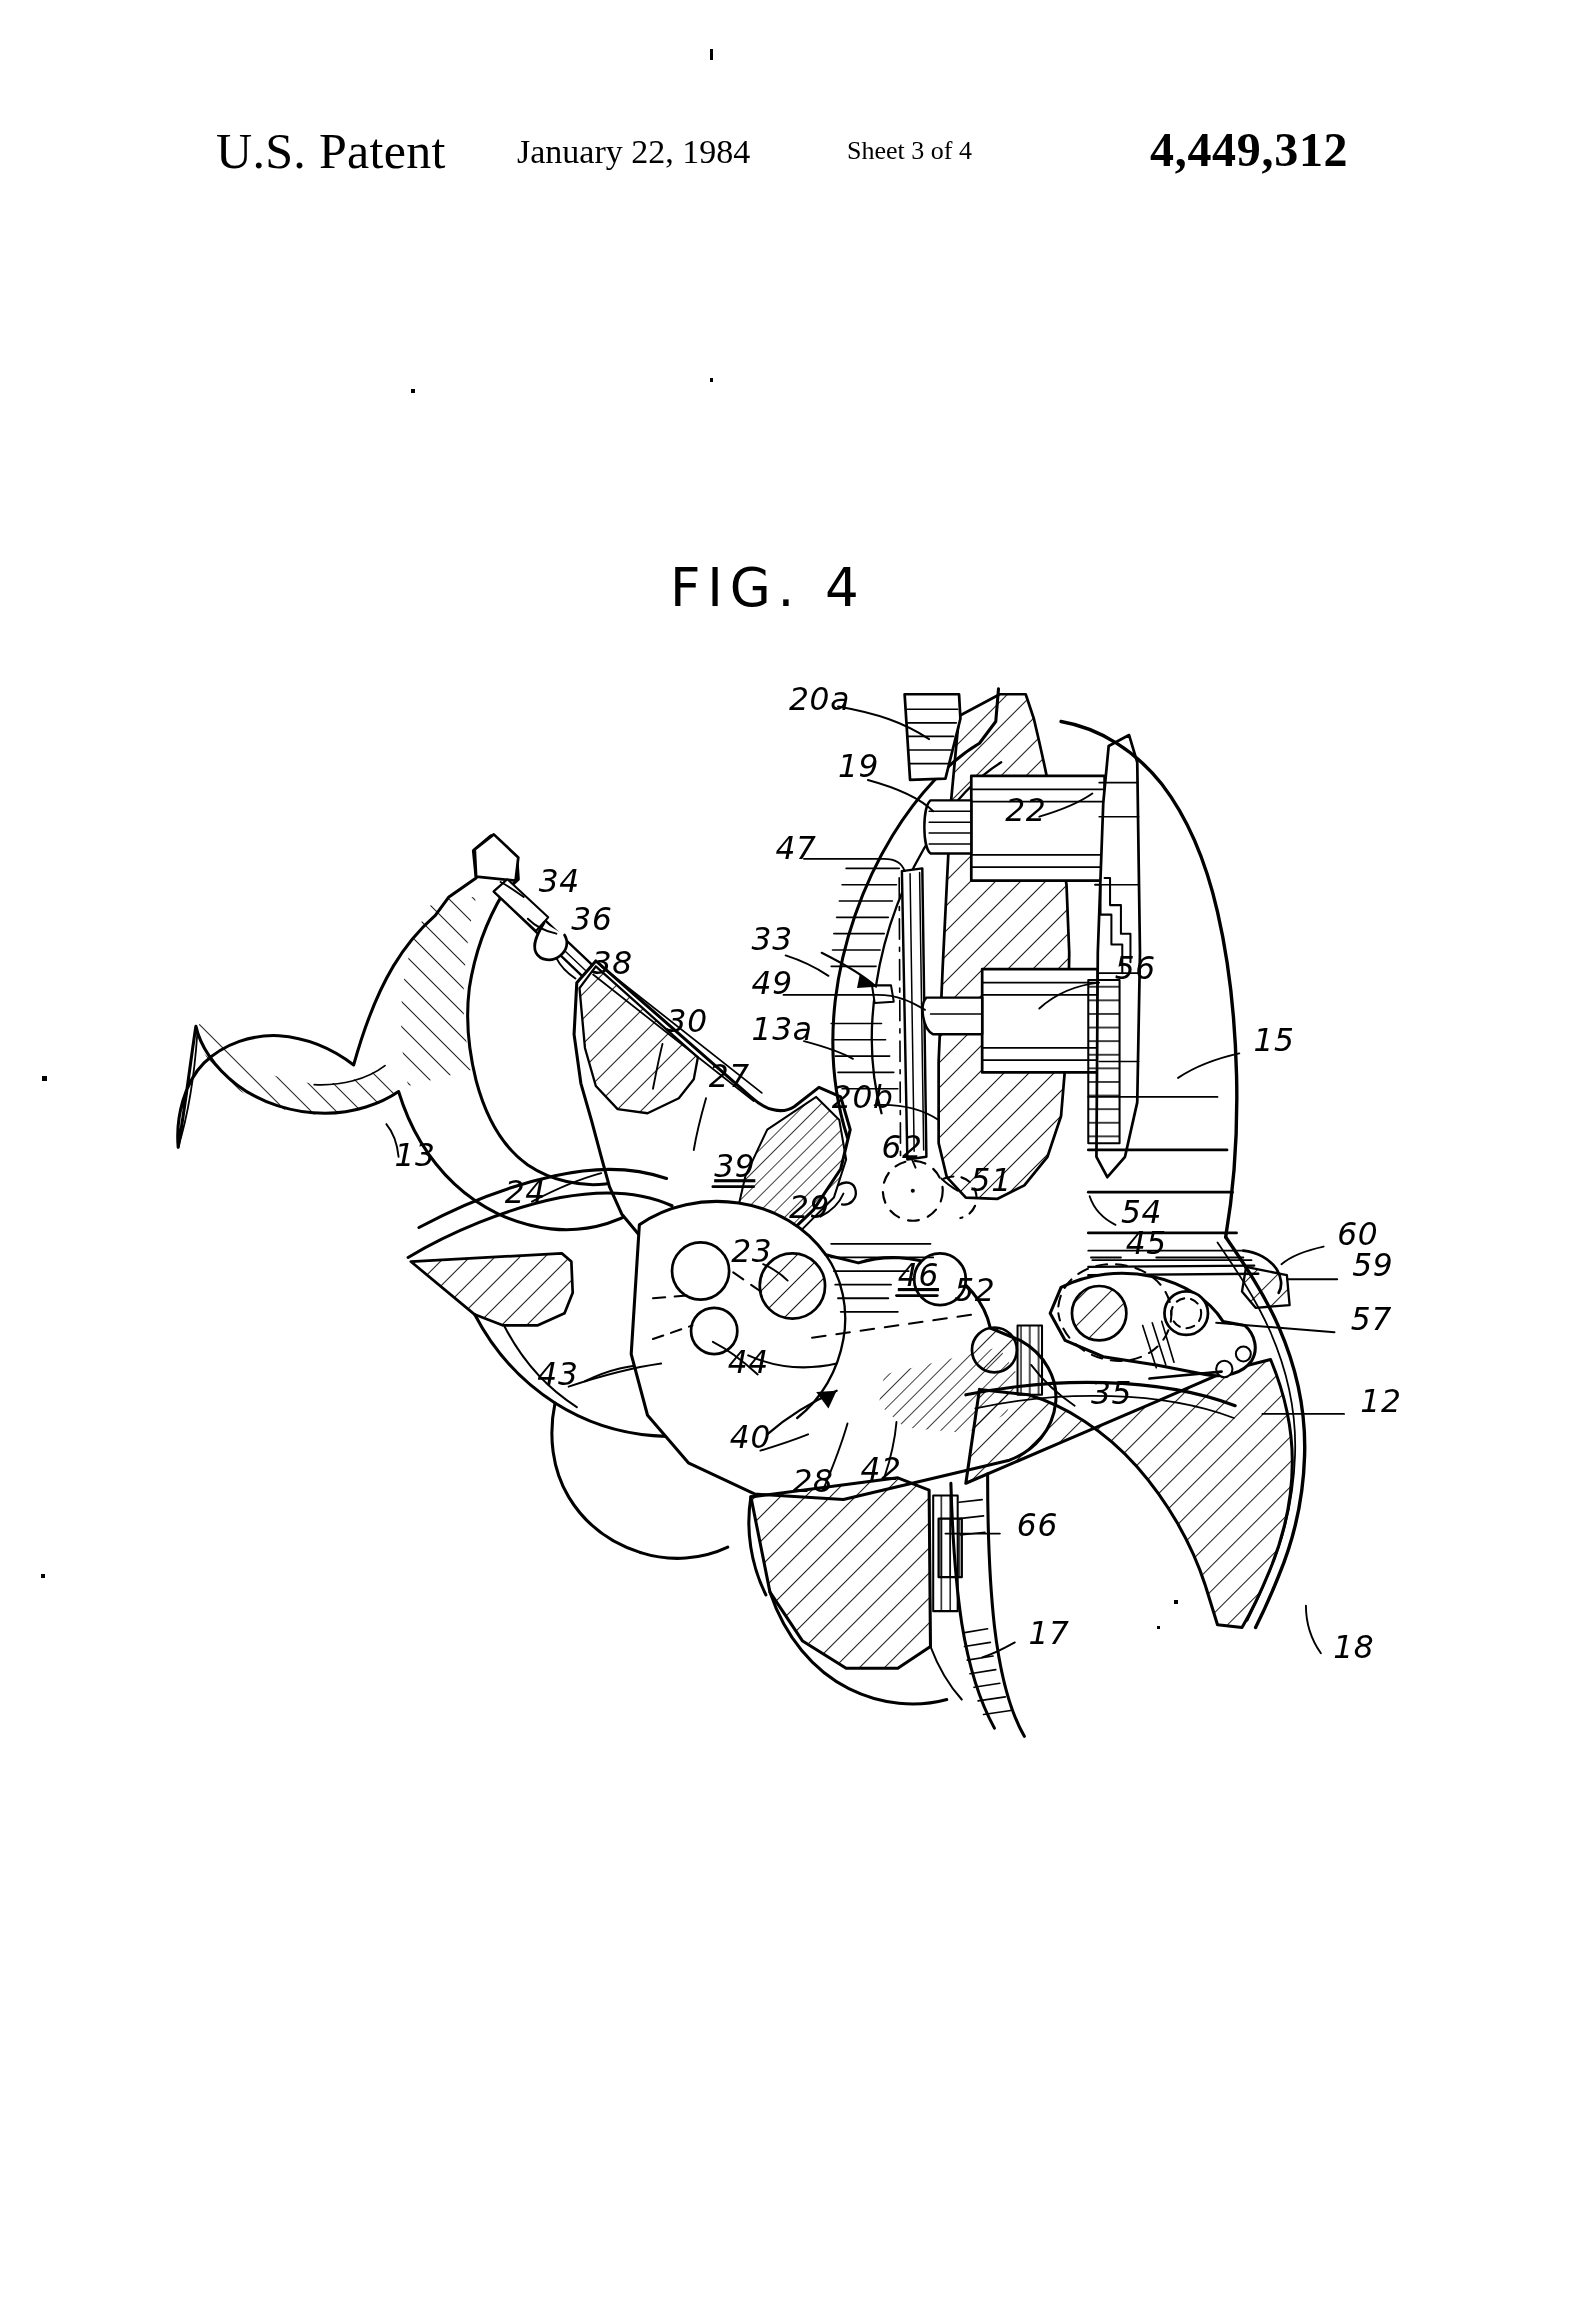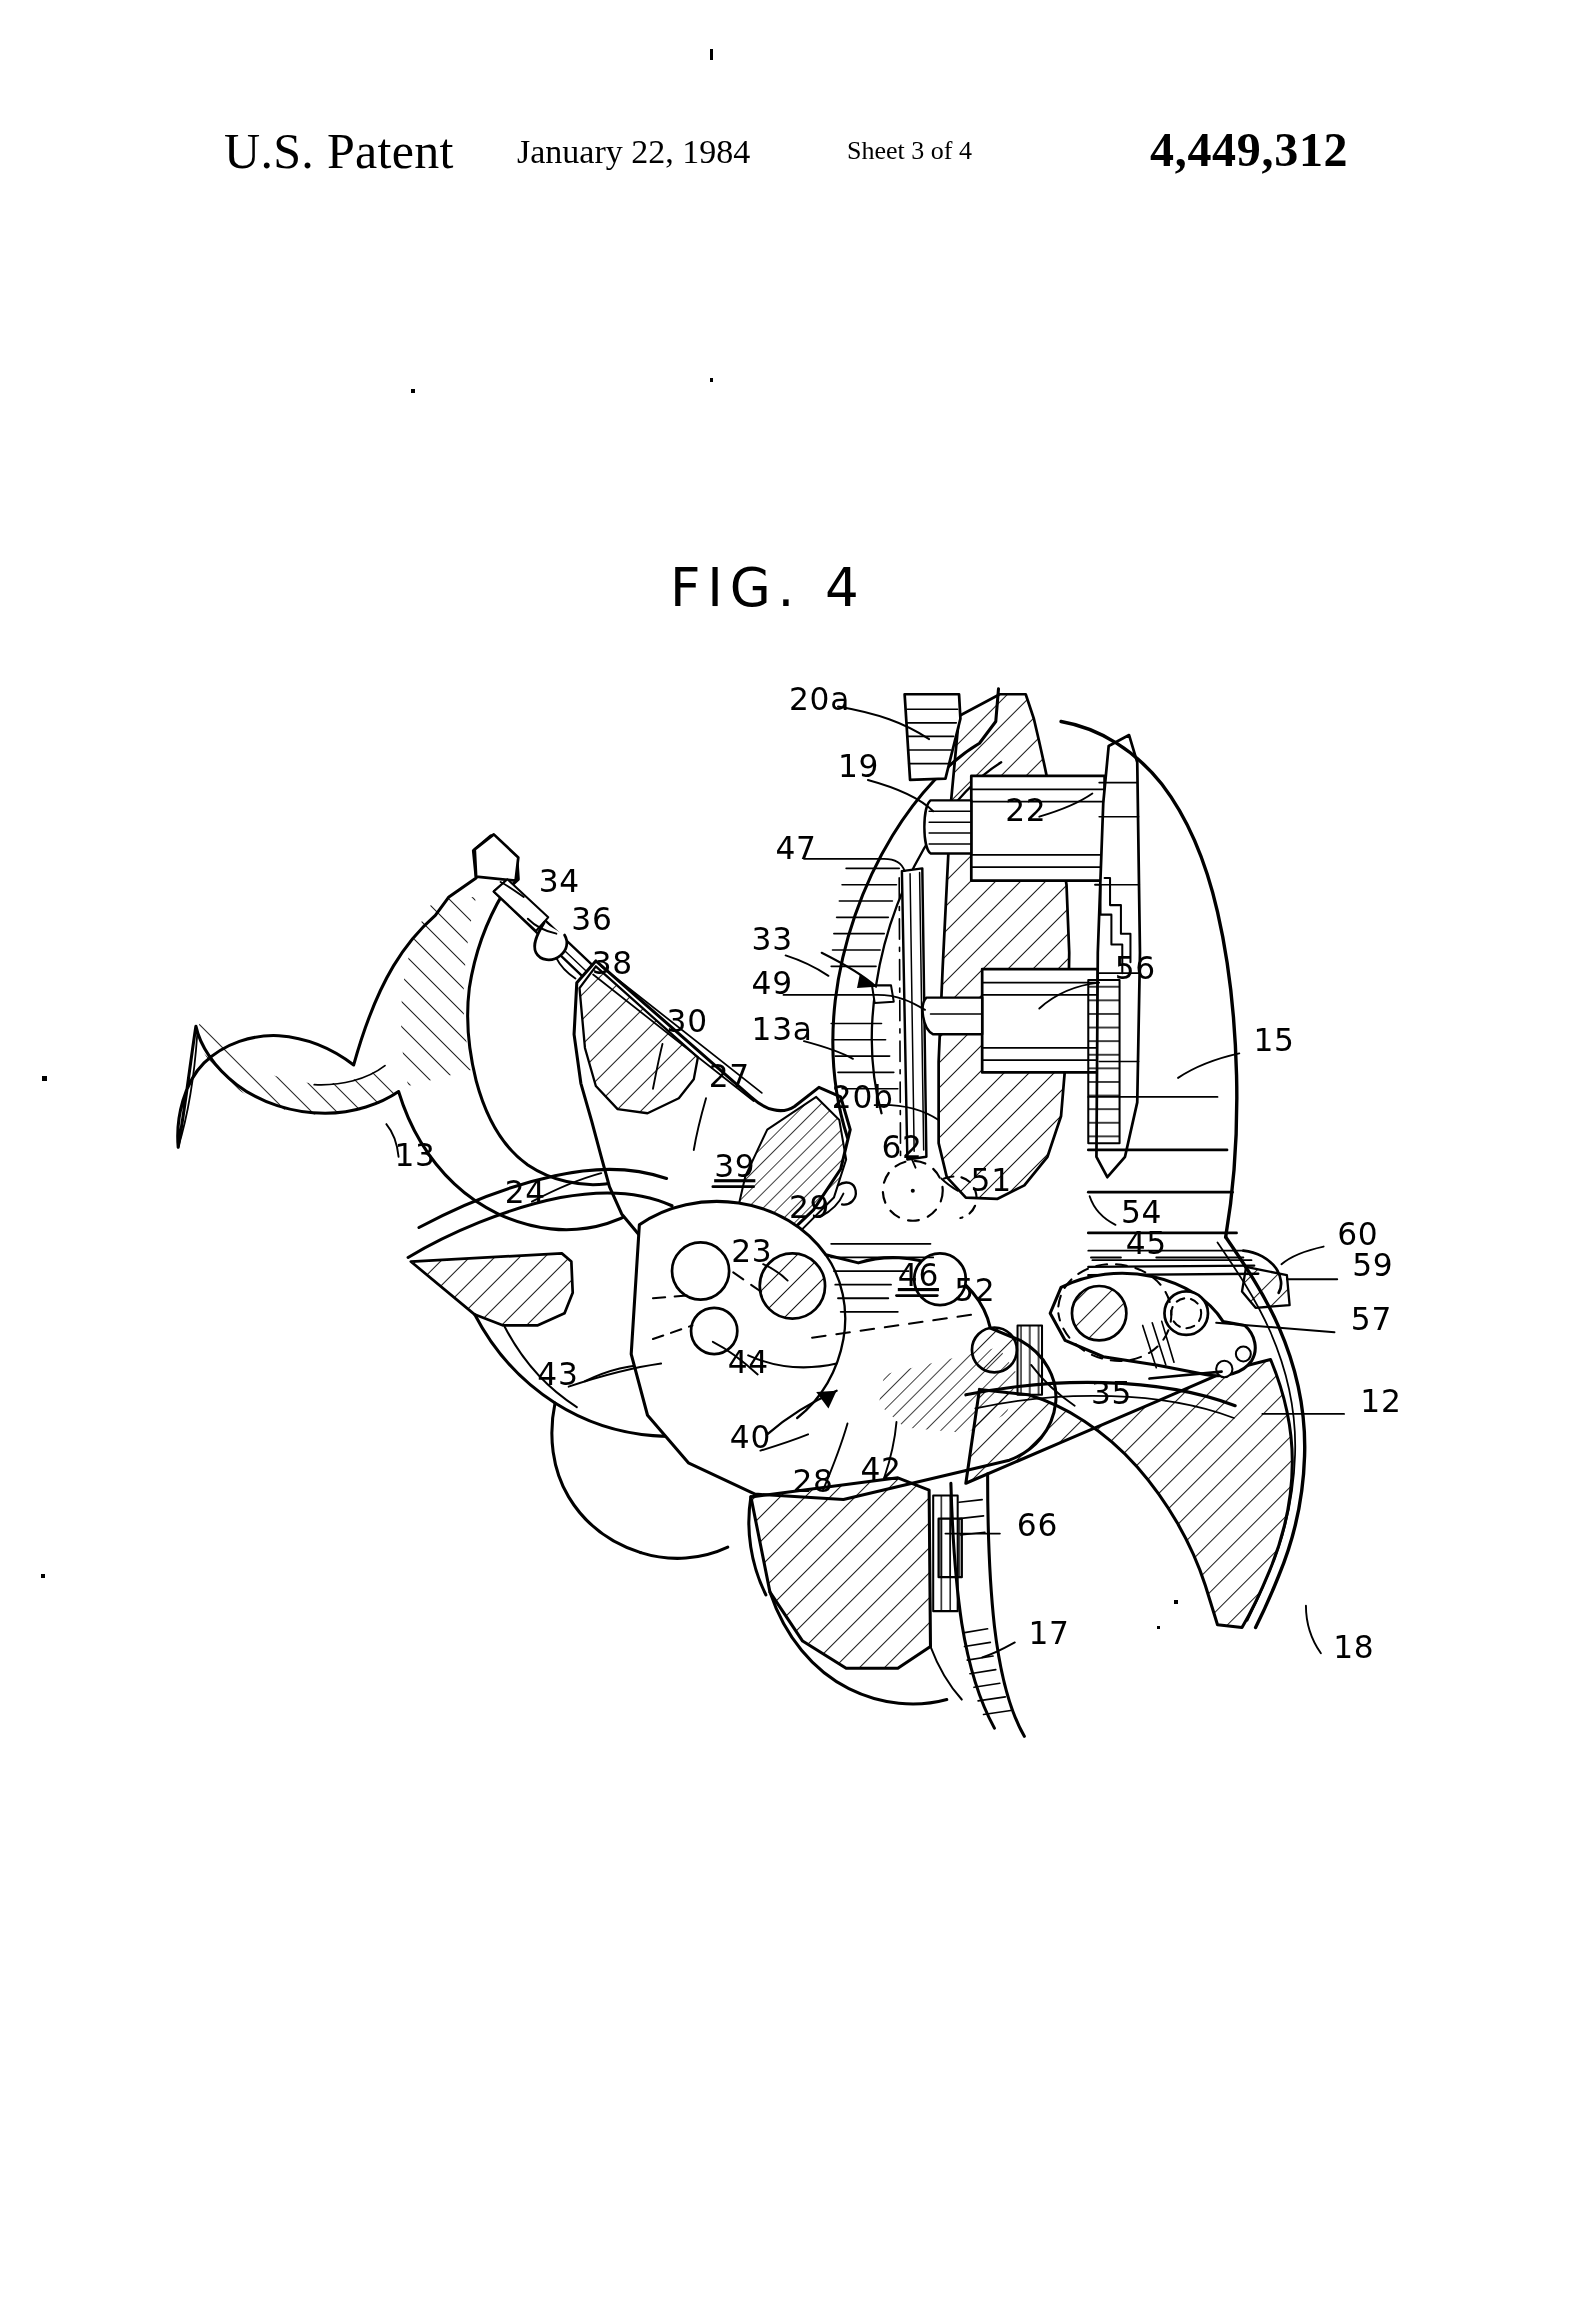--- a/index.html
+++ b/index.html
@@ -3,32 +3,32 @@
 <meta charset="utf-8">
 <style>
   html,body{margin:0;padding:0;background:#fff;}
   body{width:1578px;height:2319px;position:relative;
        font-family:"Liberation Serif",serif;color:#000;overflow:hidden;}
   .sheet{position:absolute;inset:0;background:#fff;}
 
   
   .hdr{position:absolute;top:122px;left:0;width:1578px;height:75px;}
   .hdr span{position:absolute;white-space:nowrap;color:#000;}
-  .hdr-title{left:216px;top:0px;font-size:50px;letter-spacing:0.3px;margin-left:8px;}
+  .hdr-title{left:216px;top:0px;font-size:50px;letter-spacing:0.3px;}
   .hdr-date{left:517px;top:11px;font-size:34px;}
   .hdr-sheet{left:847px;top:13.6px;font-size:26px;}
   .hdr-num{left:1150px;top:0px;font-size:48px;font-weight:600;letter-spacing:0.7px;}
 
   
   .figtitle{position:absolute;left:670px;top:557px;font-size:53px;
             font-family:"DejaVu Sans",sans-serif;letter-spacing:6.8px;
             font-weight:500;}
 
   
-  .canvas{position:absolute;left:0;top:0;width:1578px;height:2104px;}
+  .canvas{position:absolute;left:0;top:0;width:1578px;height:2104px;font-style:italic;}
   svg{display:block;}
 
   
   .ref{font-family:"DejaVu Sans",sans-serif;font-size:46px;fill:#000;
        letter-spacing:1px;}
   .ref-u{text-decoration:underline;}
 
   
   .speck{position:absolute;background:#000;}
 </style>

